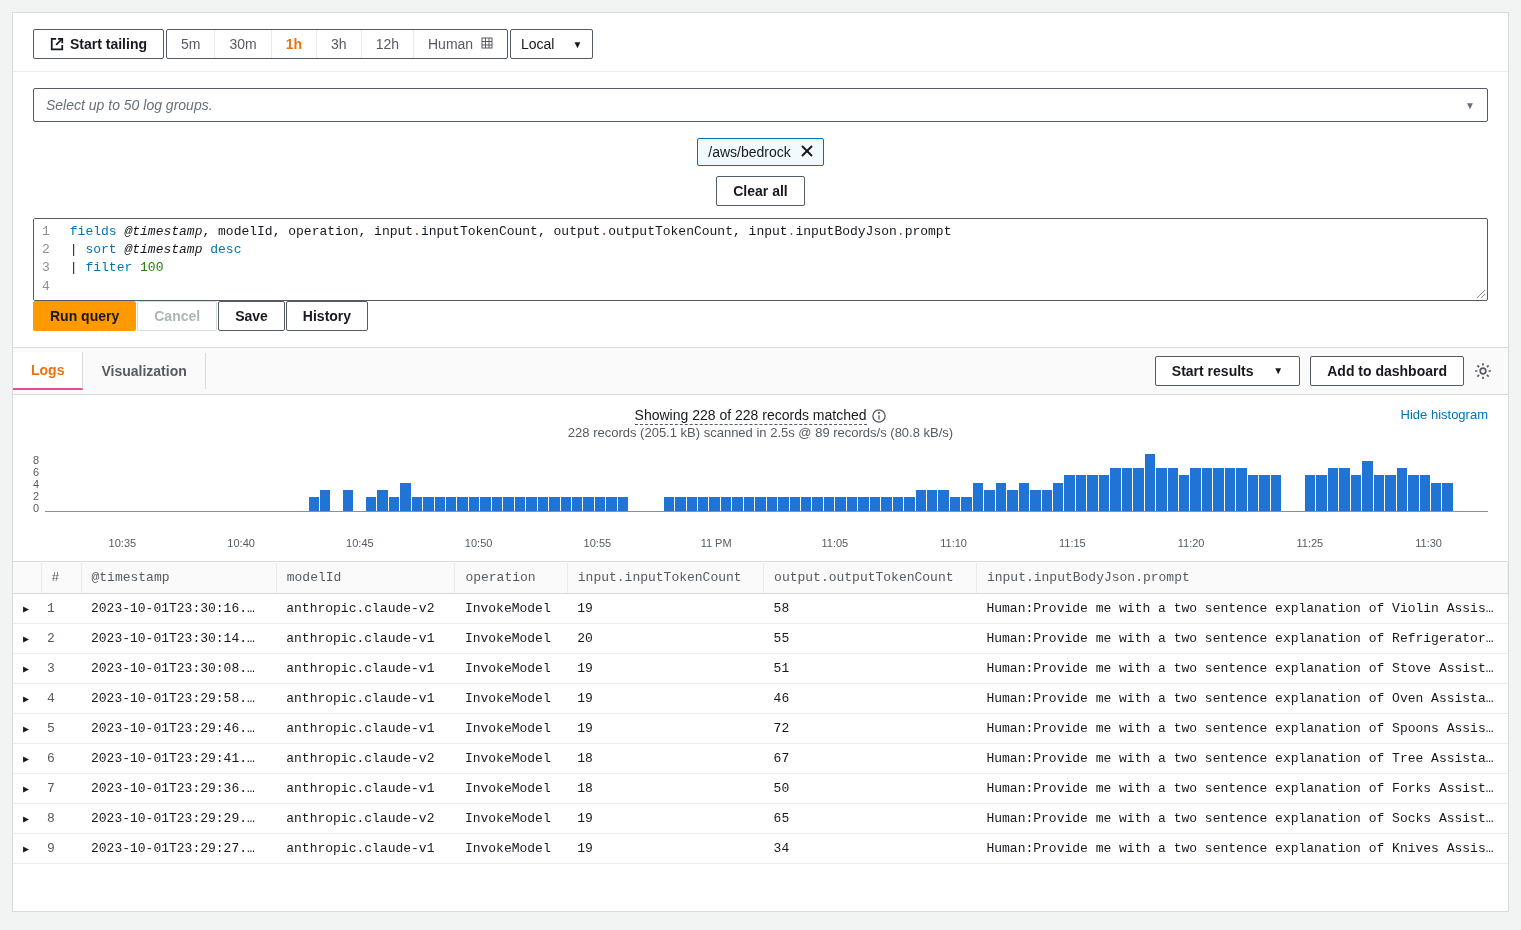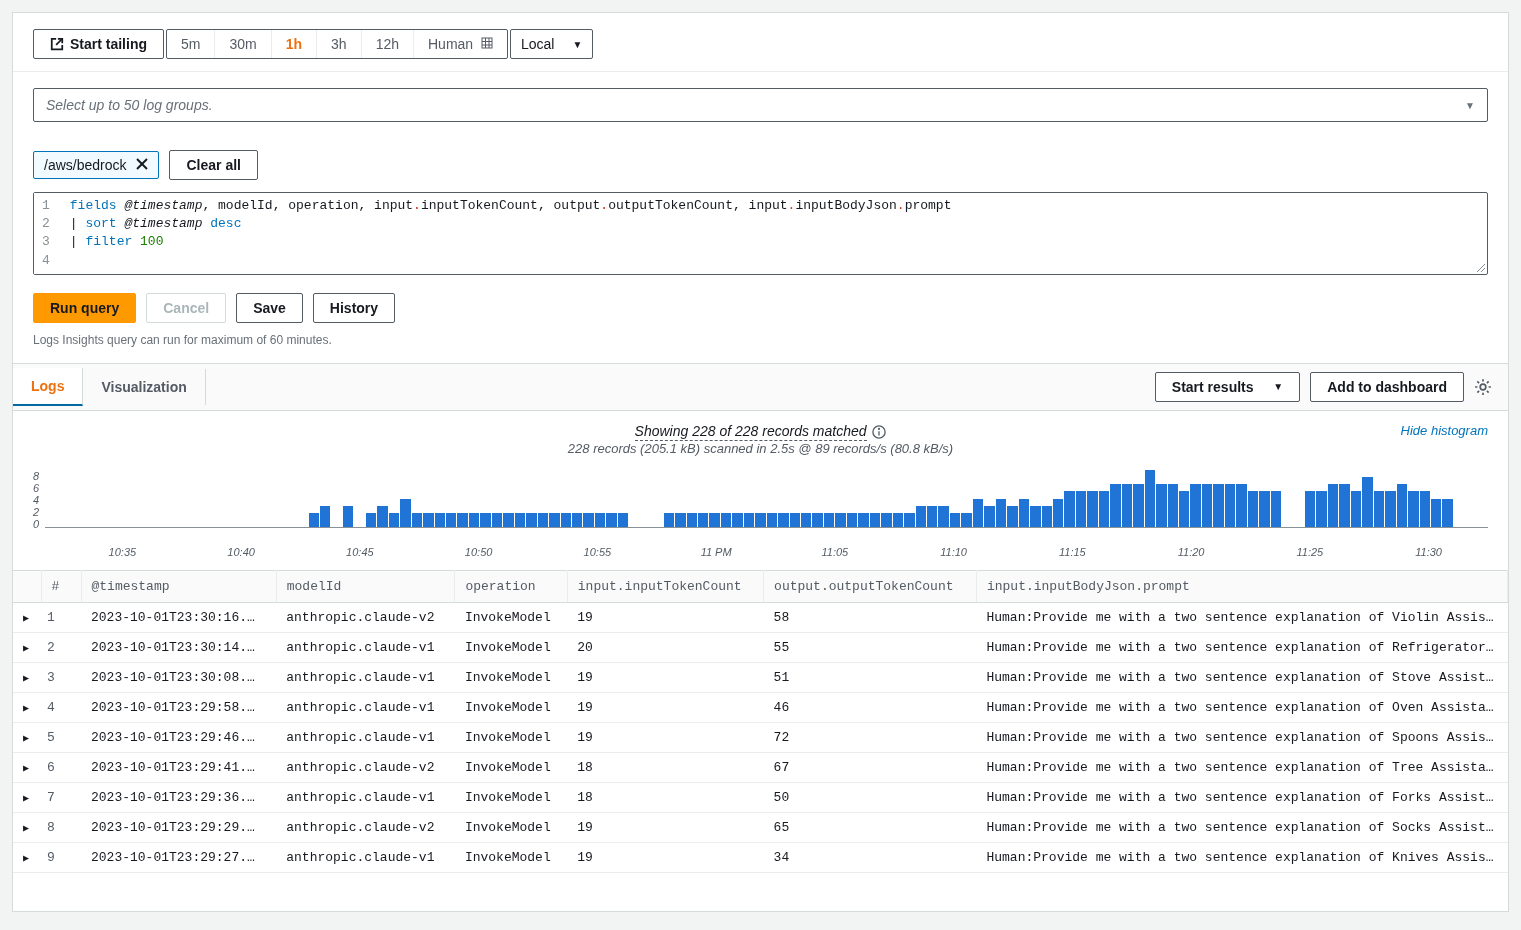--- a/index.html
+++ b/index.html
@@ -13,53 +13,53 @@
   .btn { border: 1px solid #545b64; background: #fff; padding: 6px 16px; font-size: 14px; font-weight: 700; color: #16191f; cursor: pointer; border-radius: 2px; display: inline-flex; align-items: center; gap: 6px; }
   .btn-primary { background: #ff9900; border-color: #ff9900; color: #16191f; }
   .btn-disabled { color: #aab7b8; border-color: #d5dbdb; cursor: not-allowed; }
   .time-range { display: flex; border: 1px solid #545b64; border-radius: 2px; overflow: hidden; }
   .time-opt { padding: 6px 14px; font-size: 14px; color: #545b64; border-right: 1px solid #eaeded; cursor: pointer; font-weight: 400; }
   .time-opt.active { color: #ec7211; font-weight: 700; }
   .time-opt:last-child { border-right: none; }
   .tz-select { border: 1px solid #545b64; padding: 6px 10px; display: flex; align-items: center; gap: 18px; font-weight: 400; cursor: pointer; border-radius: 2px; }
   .content { padding: 16px 20px; }
   .log-group-select { border: 1px solid #545b64; padding: 8px 12px; color: #687078; font-style: italic; display: flex; justify-content: space-between; align-items: center; cursor: pointer; border-radius: 2px; }
-  .chips-row { display: flex; gap: 10px; margin-top: 28px; align-items: center; }
+  .chips-row { display: flex; gap: 10px; margin-top: 16px; align-items: center; flex-direction: column; }
   .chip { border: 1px solid #0073bb; background: #f1faff; padding: 5px 10px; display: flex; align-items: center; gap: 10px; border-radius: 2px; font-size: 14px; }
   .chip .close { cursor: pointer; font-weight: 700; }
   .query-editor { border: 1px solid #545b64; margin-top: 12px; font-family: "Courier New", monospace; font-size: 13px; position: relative; border-radius: 2px; }
   .query-lines { display: flex; }
   .gutter { background: #fff; padding: 4px 12px 4px 8px; color: #879196; text-align: right; user-select: none; line-height: 1.4; }
   .code { padding: 4px 8px; flex: 1; line-height: 1.4; white-space: pre; }
   .kw-blue { color: #0073bb; }
   .kw-green { color: #1d8102; }
   .kw-red { color: #d13212; }
   .kw-italic { font-style: italic; }
   .resize-handle { position: absolute; right: 2px; bottom: 2px; width: 10px; height: 10px; cursor: nwse-resize; }
   .resize-handle svg { display: block; }
-  .actions-row { display: flex; gap: 10px; margin-top: 18px; }
+  .actions-row { display: flex; gap: 1px; margin-top: 0; }
   .hint { font-size: 12px; color: #687078; margin-top: 10px; }
   .status { display: flex; align-items: center; gap: 6px; margin-top: 8px; color: #1d8102; font-weight: 400; font-size: 14px; }
   .status svg { width: 16px; height: 16px; }
   .tabs-bar { display: flex; border-bottom: 1px solid #d5dbdb; border-top: 1px solid #d5dbdb; background: #fafafa; align-items: center; }
   .tab { padding: 10px 18px; font-size: 14px; font-weight: 700; color: #545b64; cursor: pointer; border-right: 1px solid #d5dbdb; }
-  .tab.active { color: #ec7211; border-bottom: 2px solid #0369a1; background: #fff; margin-bottom: -1px; }
+  .tab.active { color: #ec7211; border-bottom: 2px solid #ec4899; background: #fff; margin-bottom: -1px; }
   .tabs-right { margin-left: auto; display: flex; gap: 10px; padding: 8px 16px; align-items: center; }
   .gear { width: 18px; height: 18px; cursor: pointer; color: #545b64; }
-  .histogram-area { padding: 12px 20px 4px; font-style: italic; }
+  .histogram-area { padding: 12px 20px 4px; }
   .hist-header { text-align: center; font-size: 14px; position: relative; }
   .hist-header .hide-link { position: absolute; right: 0; top: 0; color: #0073bb; font-size: 13px; cursor: pointer; }
   .hist-header .info-icon { display: inline-flex; vertical-align: middle; margin-left: 2px; }
   .hist-sub { color: #545b64; font-size: 13px; margin-top: 2px; }
   .chart-wrap { display: flex; margin-top: 14px; height: 70px; }
   .y-axis { display: flex; flex-direction: column; justify-content: space-between; font-size: 11px; color: #545b64; text-align: right; padding-right: 6px; padding-bottom: 12px; }
   .bars-container { flex: 1; position: relative; }
   .bars { display: flex; align-items: flex-end; height: 58px; gap: 1px; border-bottom: 1px solid #879196; }
   .bar { flex: 1; background: #2074d5; min-width: 0; }
-  .x-axis { display: flex; font-size: 11px; color: #545b64; margin-top: 6px; justify-content: space-between; padding-left: 30px; }
+  .x-axis { display: flex; font-size: 11px; color: #545b64; margin-top: 13px; justify-content: space-between; padding-left: 30px; }
   .x-axis span { flex: 1; text-align: center; }
   .table-wrap { margin-top: 8px; overflow-x: auto; }
   table { width: 100%; border-collapse: collapse; font-family: "Courier New", monospace; font-size: 13px; }
   thead th { text-align: left; font-weight: 400; padding: 8px 10px; border-top: 1px solid #d5dbdb; border-bottom: 1px solid #d5dbdb; border-right: 1px solid #eaeded; background: #fafafa; color: #545b64; white-space: nowrap; font-family: "Courier New", monospace; }
   thead th:first-child { font-family: "Amazon Ember", Arial, sans-serif; }
   tbody td { padding: 7px 10px; border-bottom: 1px solid #eaeded; white-space: nowrap; }
   tbody td.prompt-cell { overflow: hidden; text-overflow: ellipsis; max-width: 500px; }
   .expand-caret { cursor: pointer; font-size: 10px; color: #16191f; }
   .row-num { color: #545b64; padding-left: 6px; }
   .caret-down { font-size: 10px; }
@@ -144,21 +144,20 @@
       </div>
     </div>
 
     <div class="actions-row">
       <button class="btn btn-primary">Run query</button>
       <button class="btn btn-disabled">Cancel</button>
       <button class="btn">Save</button>
       <button class="btn">History</button>
     </div>
 
-    <div class="hint">Logs Insights query can run for maximum of 60 minutes.</div>
 
   </div>
 
   <div class="tabs-bar">
     <div class="tab active">Logs</div>
     <div class="tab">Visualization</div>
     <div class="tabs-right">
       <button class="btn">
         <span>Start results</span>&nbsp;&nbsp;<span class="caret-down">▼</span>
       </button>

